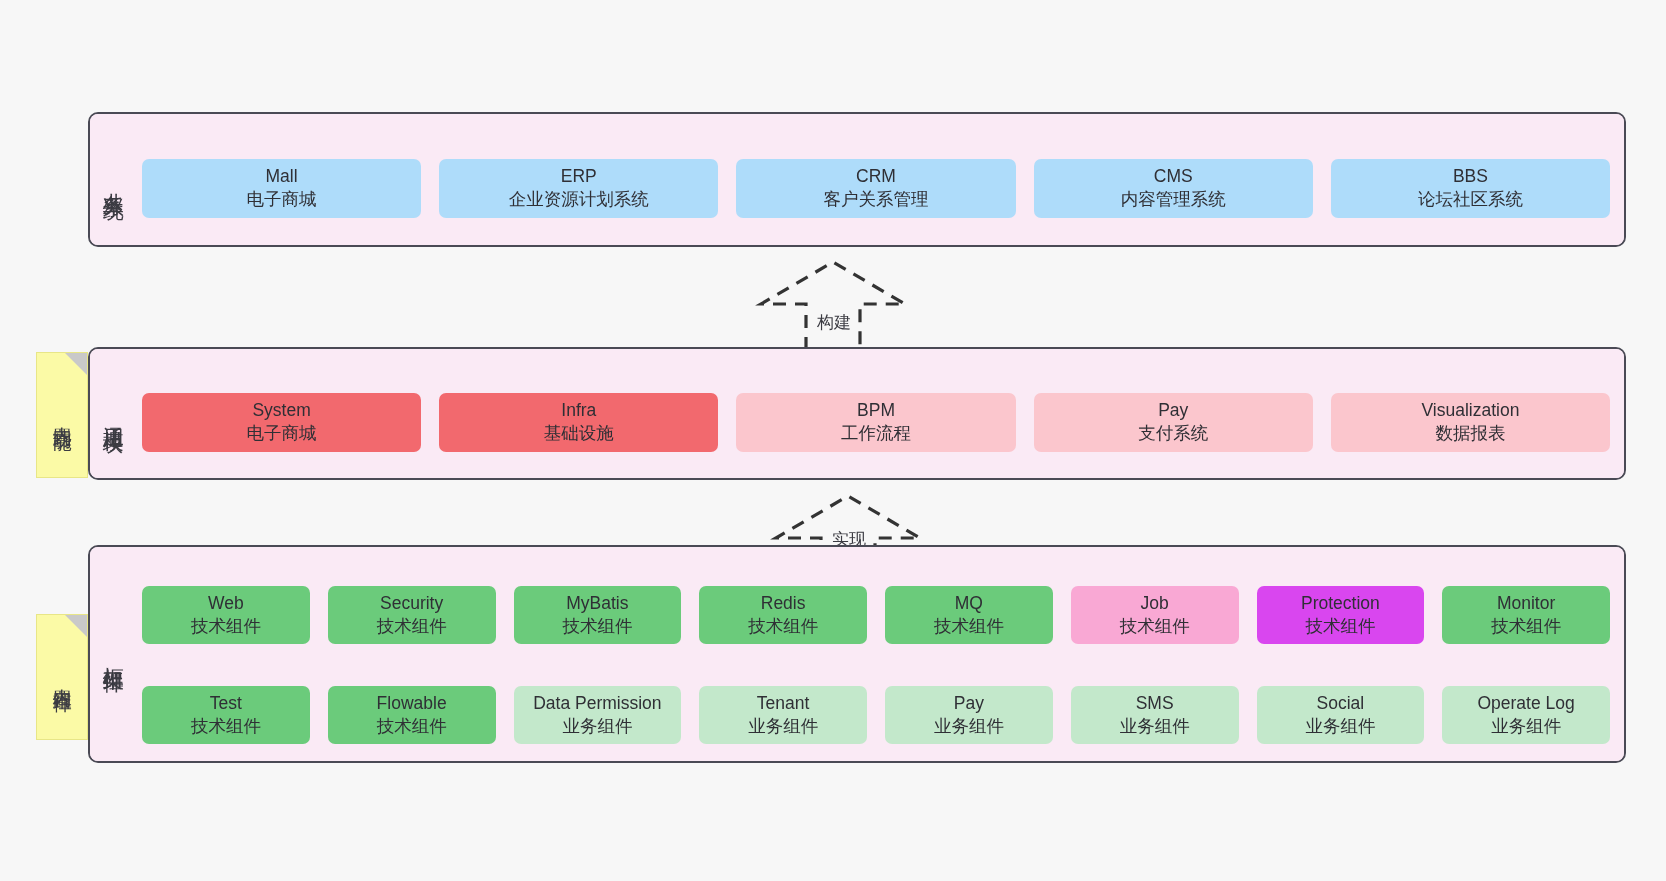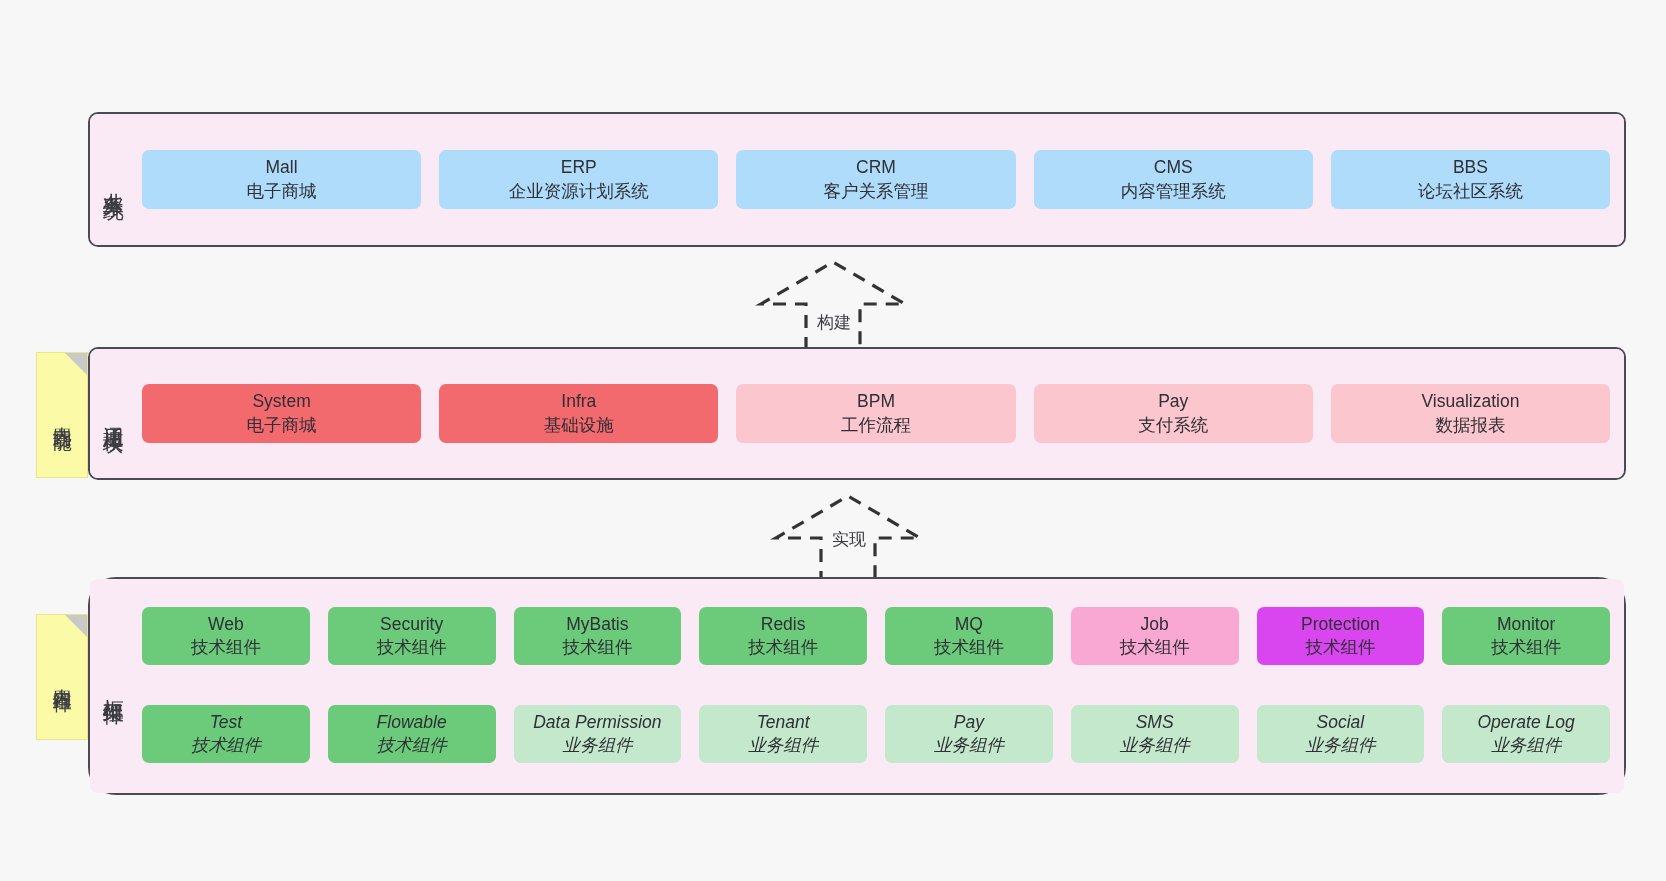--- a/index.html
+++ b/index.html
@@ -51,21 +51,21 @@
     flex-direction:column;
     justify-content:center;
     gap:16px;
     padding:0 14px 0 6px;
     height:100%;
     box-sizing:border-box;
   }
   .row{
     display:flex;
     gap:18px;
-    align-items:center;
+    align-items:flex-end;
   }
   .card{
     flex:1 1 0;
     border-radius:7px;
     display:flex;
     flex-direction:column;
     align-items:center;
     justify-content:center;
     text-align:center;
     font-size:17.5px;
@@ -198,21 +198,21 @@
       <path d="M 53 92 L 53 46 L 8 46 L 80 4 L 152 46 L 107 46 L 107 92" fill="none" stroke="#333333" stroke-width="3.2" stroke-dasharray="13,9" stroke-linejoin="miter"></path>
     </svg>
     <span class="lbl" style="left:64px;top:36px;">实现</span>
   </div>
 
   <div class="note" style="left:36px;top:614px;width:52px;height:126px;">
     <span>内置组件</span>
     <span class="fold"></span>
   </div>
 
-  <div class="layer" style="left:88px;top:577px;width:1538px;height:218px;border-radius:28px;">
+  <div class="layer" style="left:88px;top:545px;width:1538px;height:218px;">
     <div class="layer-inner">
       <div class="layer-title">框架组件</div>
       <div class="layer-body">
 
         <div class="row" style="height:80px;">
           <div class="card" style="background:#6bcb7b;">
             <span class="ln1">Web</span>
             <span class="ln2">技术组件</span>
           </div>
           <div class="card" style="background:#6bcb7b;">
@@ -238,21 +238,21 @@
           <div class="card" style="background:#d946ef;">
             <span class="ln1">Protection</span>
             <span class="ln2">技术组件</span>
           </div>
           <div class="card" style="background:#6bcb7b;">
             <span class="ln1">Monitor</span>
             <span class="ln2">技术组件</span>
           </div>
         </div>
 
-        <div class="row" style="height:84px;font-style:italic;">
+        <div class="row" style="height:84px;">
           <div class="card" style="background:#6bcb7b;">
             <span class="ln1">Test</span>
             <span class="ln2">技术组件</span>
           </div>
           <div class="card" style="background:#6bcb7b;">
             <span class="ln1">Flowable</span>
             <span class="ln2">技术组件</span>
           </div>
           <div class="card wrap" style="background:#c3e8cb;">
             <span class="ln1">Data Permission</span>

